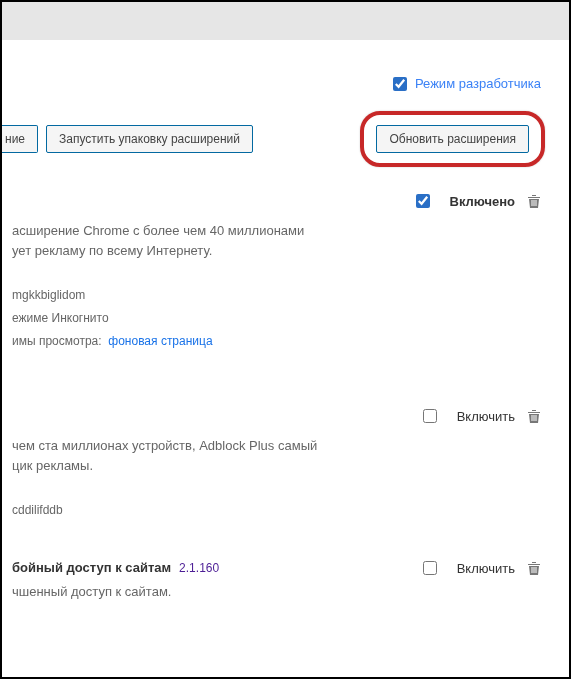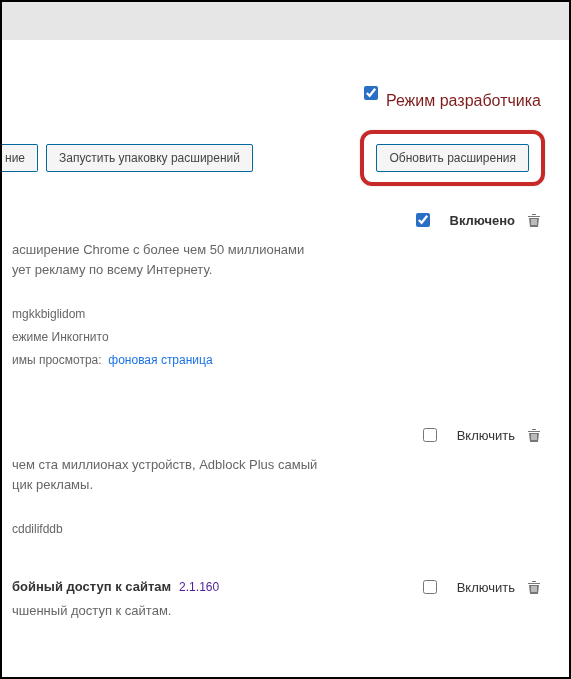--- a/index.html
+++ b/index.html
@@ -32,23 +32,22 @@
     align-items: center;
     gap: 8px;
   }
   input[type="checkbox"] {
     width: 14px;
     height: 14px;
     margin: 0;
     accent-color: #2a6fc6;
   }
   .dev-label {
-    color: #7f1d1d;
-    font-size: 16px;
-    margin-top: 16px;
+    color: #3b82f6;
+    font-size: 13px;
   }
   .button-row {
     display: flex;
     justify-content: space-between;
     align-items: center;
     padding: 20px 24px 20px 0;
   }
   .left-buttons {
     display: flex;
     gap: 8px;
@@ -65,21 +64,21 @@
     white-space: nowrap;
   }
   .btn-clip-left {
     border-top-left-radius: 0;
     border-bottom-left-radius: 0;
     border-left: none;
     padding-left: 3px;
   }
   .highlight-box {
     border: 4px solid #c72828;
-    border-radius: 12px;
+    border-radius: 20px;
     padding: 10px 12px;
     box-shadow: 0 0 2px rgba(0,0,0,0.2);
   }
   .ext-block {
     padding: 0 28px 0 0;
   }
   .ext-header {
     display: flex;
     align-items: center;
     justify-content: flex-end;
@@ -157,21 +156,21 @@
       <span class="trash-icon">
         <svg viewBox="0 0 14 16">
             <path fill="#777" d="M1 4h12v1H1zM5 2h4v1H5zM2 6h10l-1 9H3z"></path>
             <rect fill="#fff" x="4.5" y="7" width="1" height="6"></rect>
             <rect fill="#fff" x="6.5" y="7" width="1" height="6"></rect>
             <rect fill="#fff" x="8.5" y="7" width="1" height="6"></rect>
           </svg>
       </span>
     </div>
     <div class="desc">
-      <p>асширение Chrome с более чем 50 миллионами</p>
+      <p>асширение Chrome с более чем 40 миллионами</p>
       <p>ует рекламу по всему Интернету.</p>
     </div>
     <div class="meta">
       <div>mgkkbiglidom</div>
       <div>ежиме Инкогнито</div>
       <div>
         <span>имы просмотра:</span>&nbsp;&nbsp;<span class="link">фоновая страница</span>
       </div>
     </div>
   </div>

